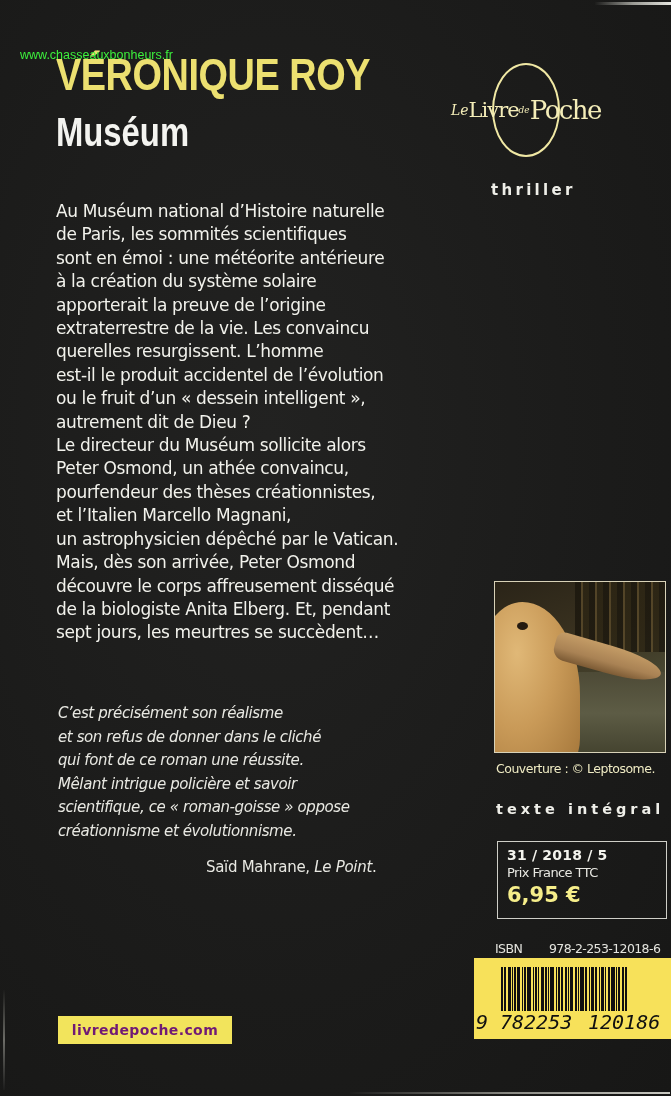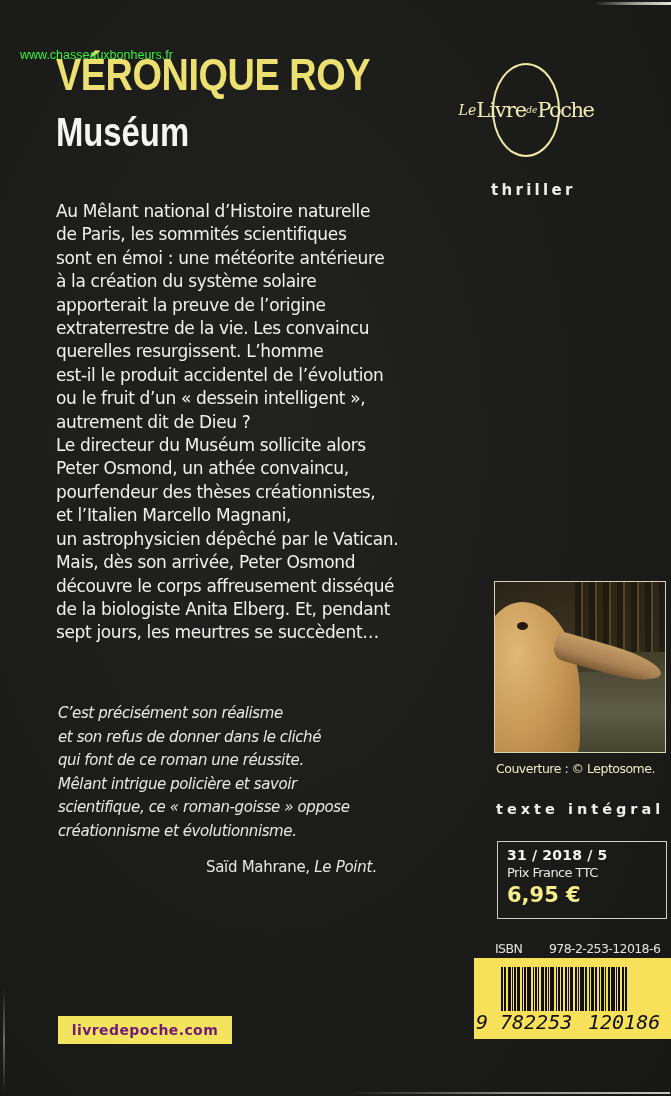--- a/index.html
+++ b/index.html
@@ -51,21 +51,21 @@
       position: absolute; left: 492px; top: 63px; width: 68px; height: 94px;
       border: 2.5px solid #f0e8a4; border-radius: 50%;
       box-sizing: border-box;
       display: flex; flex-direction: row; align-items: center; justify-content: center;
       font-family: "DejaVu Serif", serif; color: #f4edb8;
       line-height: 1;
     }
     .logo .le { font-size: 14px; font-style: italic; margin-bottom: 1px; }
     .logo .livre { font-size: 21px; letter-spacing: -1px; }
     .logo .de { font-size: 9px; font-style: italic; margin: -1px 0; }
-    .logo .poche { font-size: 21px; letter-spacing: -1.5px; }
+    .logo .poche { font-size: 26px; letter-spacing: -1.5px; }
 
     .genre {
       position: absolute; left: 491px; top: 181px;
       font-family: "DejaVu Sans", sans-serif; font-weight: bold;
       font-size: 15px; letter-spacing: 3.3px; color: #eeeee8;
     }
 
     .blurb {
       position: absolute; left: 56px; top: 200px; width: 420px;
       font-family: "DejaVu Sans", sans-serif; font-size: 17px;
@@ -195,21 +195,21 @@
 
   <div class="logo">
     <span class="le">Le</span>
     <span class="livre">Livre</span>
     <span class="de">de</span>
     <span class="poche">Poche</span>
   </div>
   <div class="genre">thriller</div>
 
   <div class="blurb">
-    <span class="line">Au Mêlant national d’Histoire naturelle</span>
+    <span class="line">Au Muséum national d’Histoire naturelle</span>
     <span class="line">de Paris, les sommités scientifiques</span>
     <span class="line">sont en émoi : une météorite antérieure</span>
     <span class="line">à la création du système solaire</span>
     <span class="line">apporterait la preuve de l’origine</span>
     <span class="line">extraterrestre de la vie. Les convaincu</span>
     <span class="line">querelles resurgissent. L’homme</span>
     <span class="line">est-il le produit accidentel de l’évolution</span>
     <span class="line">ou le fruit d’un « dessein intelligent »,</span>
     <span class="line">autrement dit de Dieu ?</span>
     <span class="line">Le directeur du Muséum sollicite alors</span>

